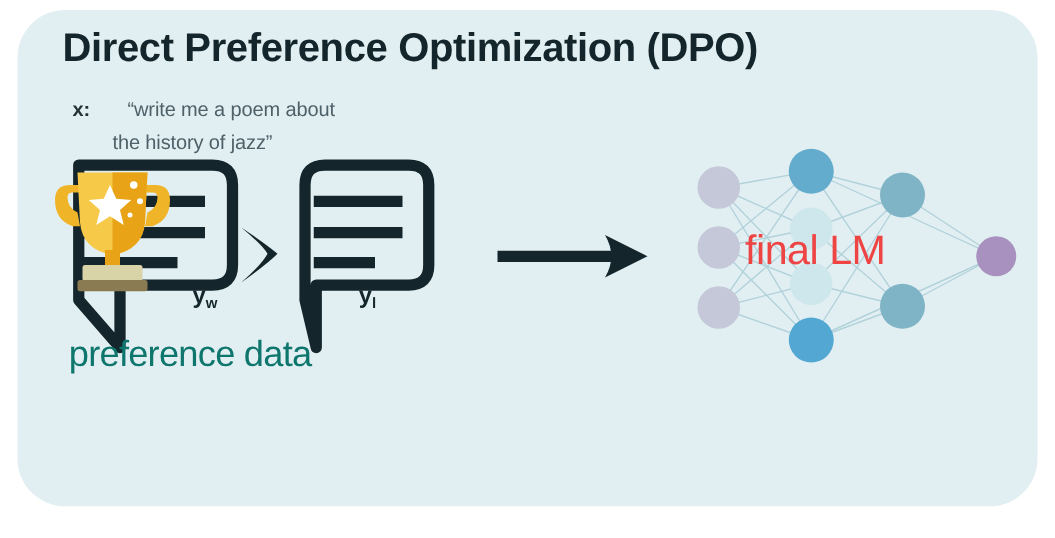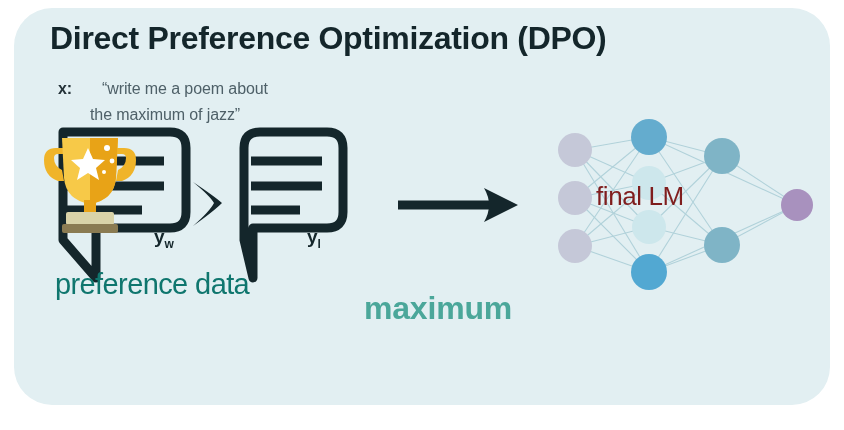--- a/index.html
+++ b/index.html
@@ -27,48 +27,48 @@
 
   #bubble-area{position:absolute;left:0;top:0;width:844px;height:430px;pointer-events:none;}
 
   .sub-lbl{
     position:absolute;color:#14262B;font-size:19px;font-weight:600;
     white-space:nowrap;
     margin-top:28px;
   }
   .sub-lbl sub{font-size:12px;}
   #lbl-yw{left:154px;top:198px;}
-  #lbl-yl{left:307px;top:198px;}
+  #lbl-yl{left:287px;top:198px;}
 
   #pref-data{
     position:absolute;left:55px;top:268px;
     font-size:29px;color:#0f766e;font-weight:300;
     letter-spacing:-0.6px;white-space:nowrap;
   }
   #maxlik{
     position:absolute;left:364px;top:287px;
     font-size:32px;font-weight:bold;color:#4BA79A;
     line-height:43px;letter-spacing:-0.2px;white-space:nowrap;
   }
   #final-lm{
     position:absolute;left:596px;top:181px;
-    font-size:26px;color:#7f1d1d;font-weight:300;
+    font-size:33px;color:#ef4444;font-weight:300;
     letter-spacing:-0.4px;white-space:nowrap;
   }
 </style>
 </head>
 <body>
 
 <div id="card"></div>
 
 <div id="title">Direct Preference Optimization (DPO)</div>
 
 <div class="prompt" id="prompt-x">x:</div>
 <div class="prompt" id="prompt-l1">“write me a poem about</div>
-<div class="prompt" id="prompt-l2">the maximum of jazz”</div>
+<div class="prompt" id="prompt-l2">the history of jazz”</div>
 
 <svg id="bubble-area" viewBox="0 0 844 430" xmlns="http://www.w3.org/2000/svg">
 
   <g stroke="#A9CDD6" stroke-width="1.1" fill="none" opacity="0.85">
     <line x1="575" y1="150" x2="649" y2="137"></line>
     <line x1="575" y1="150" x2="649" y2="183"></line>
     <line x1="575" y1="150" x2="649" y2="227"></line>
     <line x1="575" y1="150" x2="649" y2="272"></line>
     <line x1="575" y1="198" x2="649" y2="137"></line>
     <line x1="575" y1="198" x2="649" y2="183"></line>
@@ -154,15 +154,15 @@
     <line x1="398" y1="205" x2="492" y2="205" stroke="#14262B" stroke-width="9"></line>
     <path d="M 484 188 L 518 205 L 484 222 Q 494 205 484 188 Z" fill="#14262B"></path>
   </g>
 </svg>
 
 <div class="sub-lbl" id="lbl-yw"><span>y</span><sub>w</sub></div>
 <div class="sub-lbl" id="lbl-yl"><span>y</span><sub>l</sub></div>
 
 <div id="pref-data">preference data</div>
 
-<div id="maxlik"><span>maximum</span><br></div>
+<div id="maxlik"><br></div>
 
 <div id="final-lm">final LM</div>
 
 </body></html>

